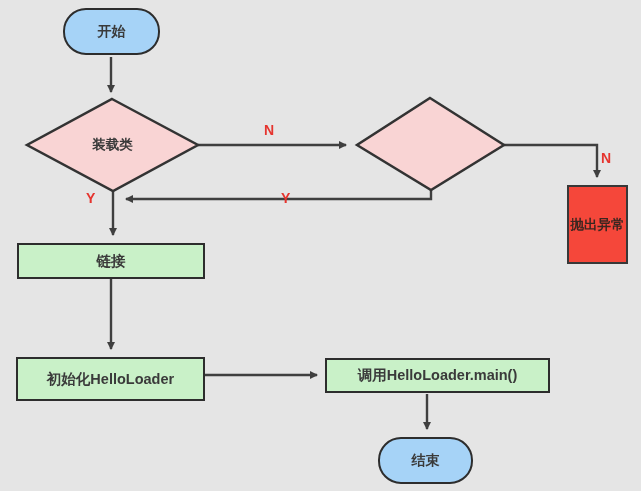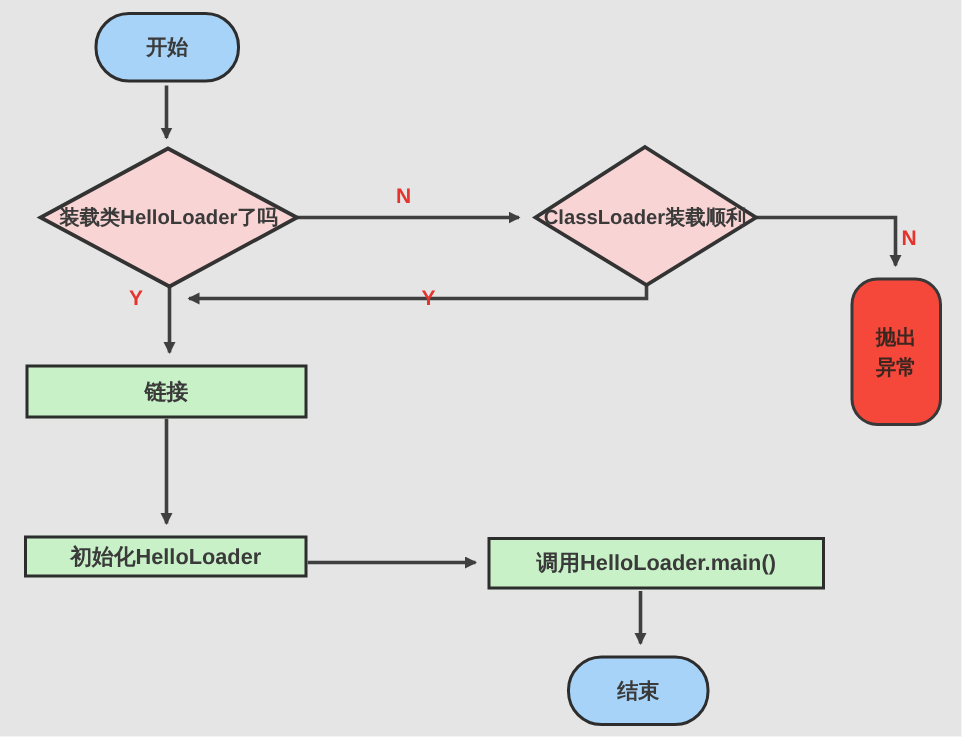--- a/index.html
+++ b/index.html
@@ -74,38 +74,33 @@
     <polygon class="decision" points="112,99 198,145 113,191 27,145"></polygon>
     <polygon class="decision" points="430,98 504,145 431,190 357,145"></polygon>
   </svg>
 
   <div class="node terminal" style="left:63px;top:8px;width:97px;height:47px;">
     <span>开始</span>
   </div>
 
   <div class="diamond-label" style="left:30px;top:114px;width:165px;height:62px;">
     <span>装载类</span>
-    <span>HelloLoader了吗</span>
   </div>
 
-  <div class="diamond-label" style="left:360px;top:114px;width:140px;height:62px;">
-    <span>ClassLoader</span>
-    <span>装载顺利</span>
-  </div>
 
-  <div class="node error-box" style="left:567px;top:185px;width:61px;height:99px;flex-direction:column;border-radius:18px;">
+  <div class="node error-box" style="left:567px;top:185px;width:61px;height:79px;flex-direction:row;">
     <span>抛出</span>
     <span>异常</span>
   </div>
 
   <div class="node process" style="left:17px;top:243px;width:188px;height:36px;">
     <span>链接</span>
   </div>
 
-  <div class="node process" style="left:16px;top:357px;width:189px;height:28px;">
+  <div class="node process" style="left:16px;top:357px;width:189px;height:44px;">
     <span>初始化HelloLoader</span>
   </div>
 
   <div class="node process" style="left:325px;top:358px;width:225px;height:35px;">
     <span>调用HelloLoader.main()</span>
   </div>
 
   <div class="node terminal" style="left:378px;top:437px;width:95px;height:47px;text-align:right;">
     <span>结束</span>
   </div>

